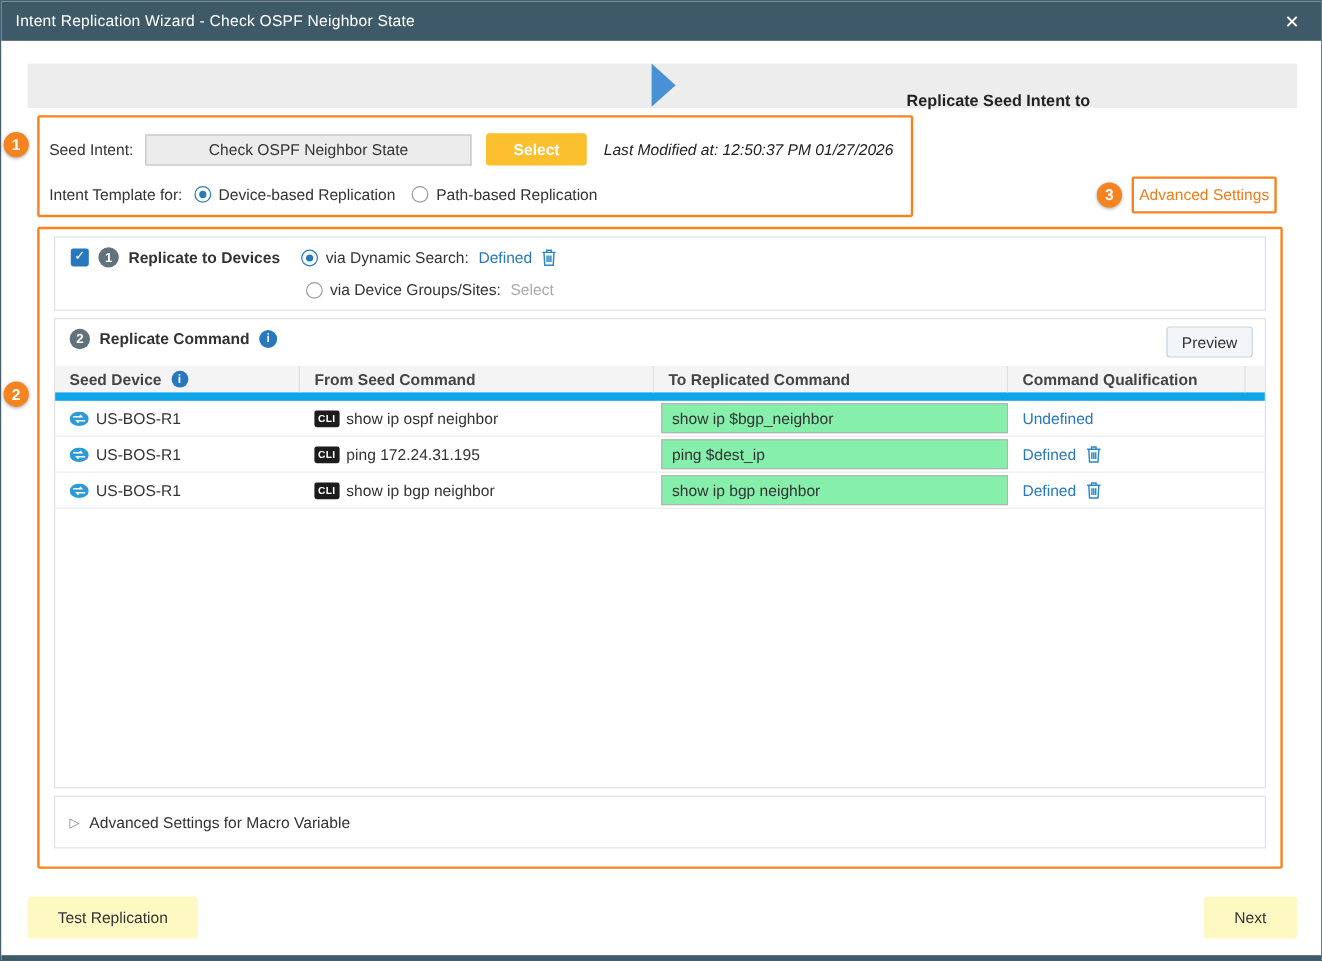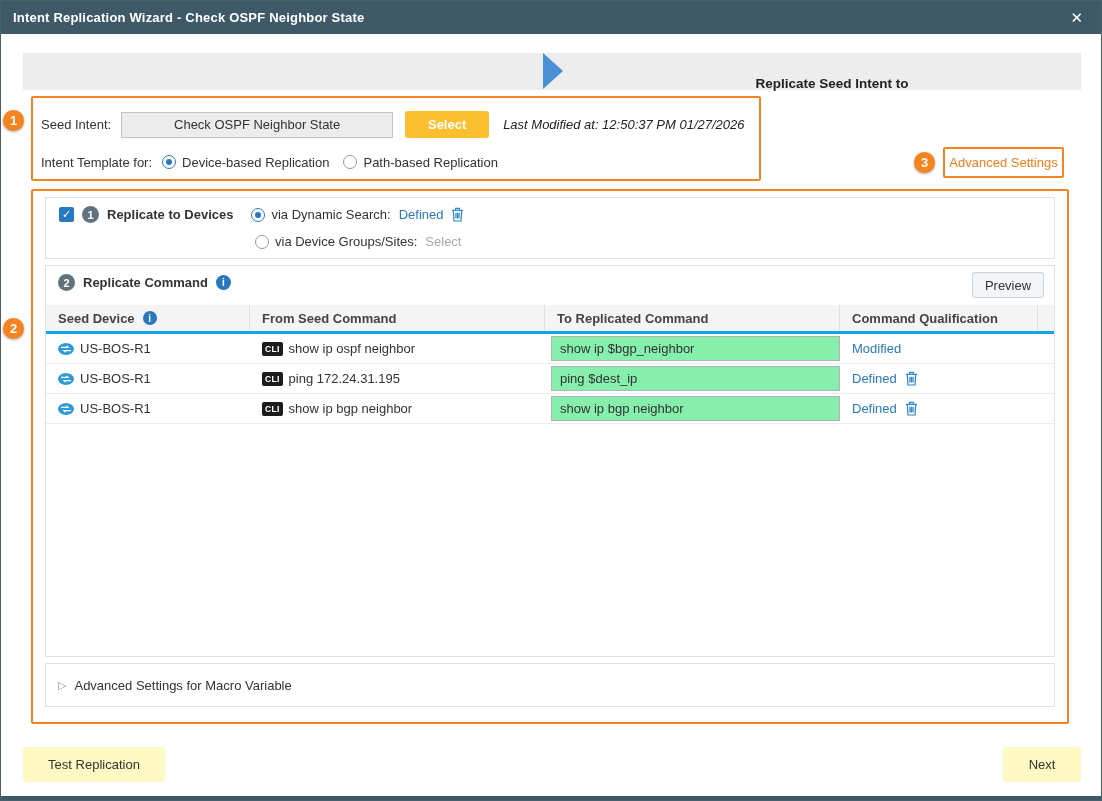--- a/index.html
+++ b/index.html
@@ -13,21 +13,21 @@
     border: 1px solid #46606e;
     overflow: hidden;
   }
 
   
   .titlebar {
     position: absolute; left:0; top:0; width:100%; height:33px;
     background:#3e5a68; display:flex; align-items:center;
     padding:0 12px; color:#fff;
   }
-  .titlebar .title { font-size:13px; font-weight:700; letter-spacing:.2px; }
+  .titlebar .title { font-size:13px; font-weight:400; letter-spacing:.2px; }
   .titlebar .close { margin-left:auto; font-size:15px; cursor:pointer; padding:2px 6px; }
 
   .bottombar { position:absolute; left:0; bottom:0; width:100%; height:4px; background:#3e5a68; }
 
   
   .steps {
     position:absolute; left:22px; top:52px; width:1058px; height:37px;
     background:#ededed;
   }
   .step-active {
@@ -124,21 +124,21 @@
   }
   .btn-preview {
     position:absolute; right:10px; top:6px; width:72px; height:26px;
     background:#f2f6f9; border:1px solid #c6d3dd; border-radius:3px;
     font-size:13px; color:#333; cursor:pointer; font-family:"Liberation Sans",sans-serif;
   }
 
   
   .tbl { position:absolute; left:0; top:39px; width:1008px; }
   .thead, .trow { display:flex; }
-  .thead { background:#f4f4f4; height:29px; border-bottom:3px solid #0ea5e9; }
+  .thead { background:#f4f4f4; height:29px; border-bottom:7px solid #0ea5e9; }
   .th {
     display:flex; align-items:center; padding-left:12px; color:#444; font-weight:600;
     border-right:1px solid #e0e0e0; height:100%;
   }
   .trow { height:30px; border-bottom:1px solid #ececec; }
   .td { display:flex; align-items:center; padding-left:12px; }
   .c1 { width:204px; } .c2 { width:295px; } .c3 { width:295px; } .c4 { width:198px; } .c5 { width:16px; border-right:none; padding-left:0; }
   .td.c3 { padding-left:6px; }
 
   .cli-badge {
@@ -261,21 +261,21 @@
             <span class="cell-text">US-BOS-R1</span>
           </div>
           <div class="td c2">
             <span class="cli-badge">CLI</span>
             <span class="cell-text">show ip ospf neighbor</span>
           </div>
           <div class="td c3">
             <input class="cmd-input" value="show ip $bgp_neighbor" style="">
           </div>
           <div class="td c4">
-            <span class="link">Modified</span>
+            <span class="link">Undefined</span>
           </div>
         </div>
 
         <div class="trow">
           <div class="td c1">
             <span class="dev-icon">
               <svg width="16" height="12" viewBox="0 0 16 12">
                   <ellipse cx="8" cy="6" rx="8" ry="6" fill="#2e9bd6"></ellipse>
                   <path d="M3 4.3h7L8.6 2.8M13 7.7H6l1.4 1.5" stroke="#fff" stroke-width="1.2" fill="none"></path>
                 </svg>

